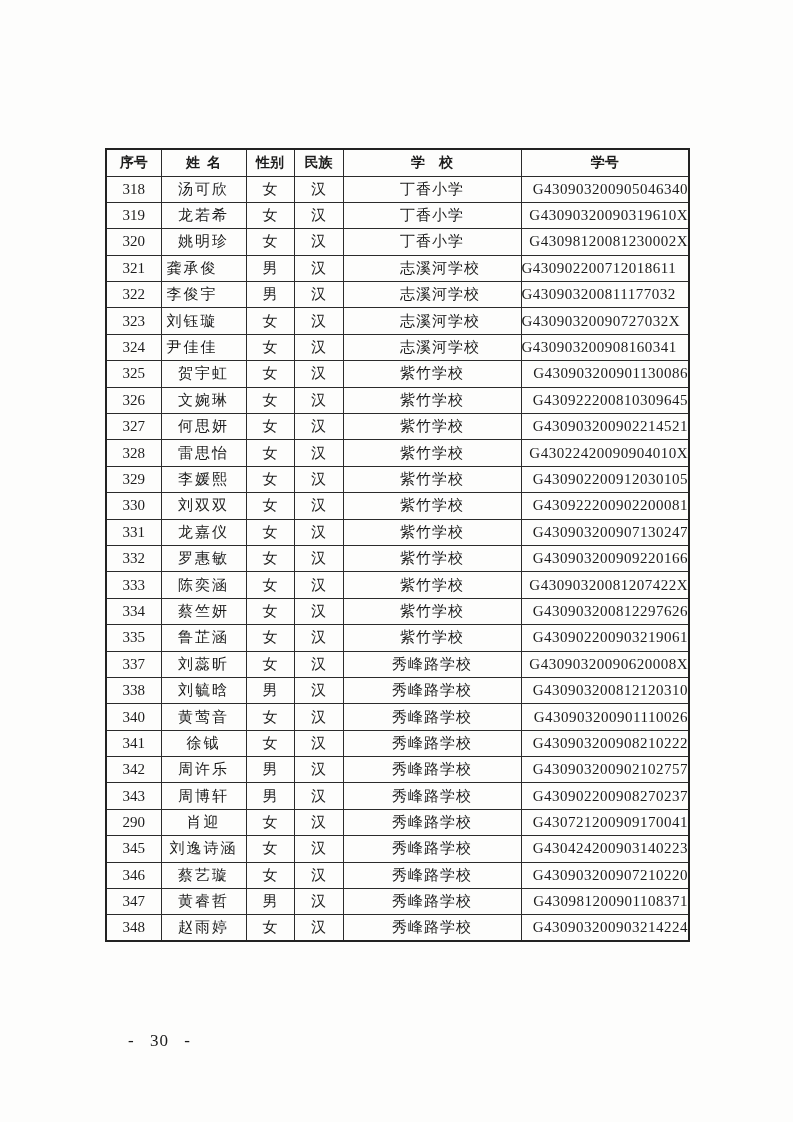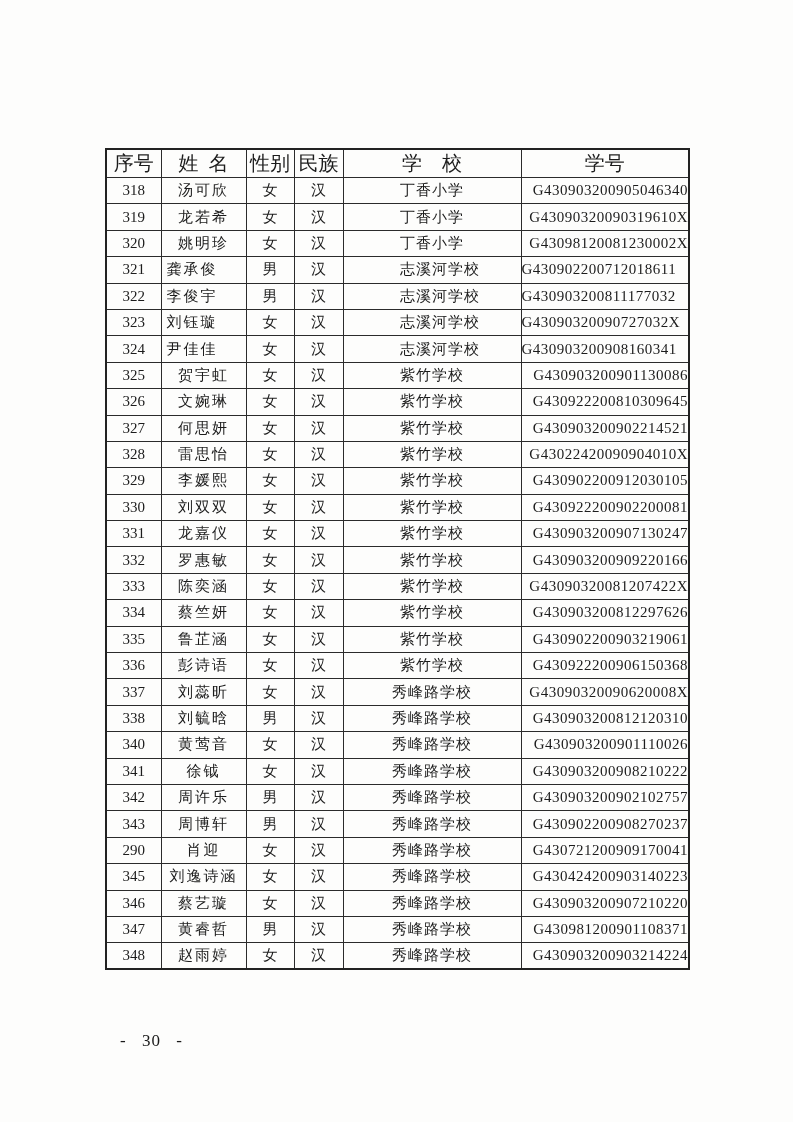--- a/index.html
+++ b/index.html
@@ -27,32 +27,32 @@
   table.roster th, table.roster td {
     border: 1px solid #2b2b2b;
     padding: 0;
     vertical-align: middle;
     overflow: hidden;
     white-space: pre;
   }
   table.roster { border: 2px solid #222; }
   table.roster tr { height: 26.4px; }
   table.roster tr.header-row { height: 27px; }
-  th { font-weight: normal; font-size: 20px; text-align: center; }
+  th { font-weight: bold; font-size: 14px; text-align: center; }
   td.c-num { text-align: center; font-size: 15px; }
   td.c-name { text-align: center; letter-spacing: 2px; font-size: 15px; }
   td.c-gender, td.c-ethnic { text-align: center; font-size: 15px; }
   td.c-school { text-align: center; padding-left: 9px; font-size: 15px; letter-spacing: 1px; }
   td.c-id { text-align: right; font-size: 15px; letter-spacing: 0.5px; }
   tr.align-left td.c-name { text-align: left; padding-left: 5px; letter-spacing: 2px; }
   tr.align-left td.c-id { text-align: left; }
   tr.align-left td.c-school { padding-left: 16px; }
   .footer-page-number {
     position: absolute;
-    left: 120px;
+    left: 128px;
     top: 1031px;
     font-size: 17px;
     letter-spacing: 1px;
     word-spacing: 10px;
     color: #1a1a1a;
   }
 </style>
 </head>
 <body>
 
@@ -216,28 +216,20 @@
   </tr>
         <tr>
     <td class="c-num">335</td>
     <td class="c-name">鲁芷涵</td>
     <td class="c-gender">女</td>
     <td class="c-ethnic">汉</td>
     <td class="c-school">紫竹学校</td>
     <td class="c-id">G430902200903219061</td>
   </tr>
         <tr>
-    <td class="c-num">336</td>
-    <td class="c-name">彭诗语</td>
-    <td class="c-gender">女</td>
-    <td class="c-ethnic">汉</td>
-    <td class="c-school">紫竹学校</td>
-    <td class="c-id">G430922200906150368</td>
-  </tr>
-        <tr>
     <td class="c-num">337</td>
     <td class="c-name">刘蕊昕</td>
     <td class="c-gender">女</td>
     <td class="c-ethnic">汉</td>
     <td class="c-school">秀峰路学校</td>
     <td class="c-id">G43090320090620008X</td>
   </tr>
         <tr>
     <td class="c-num">338</td>
     <td class="c-name">刘毓晗</td>

